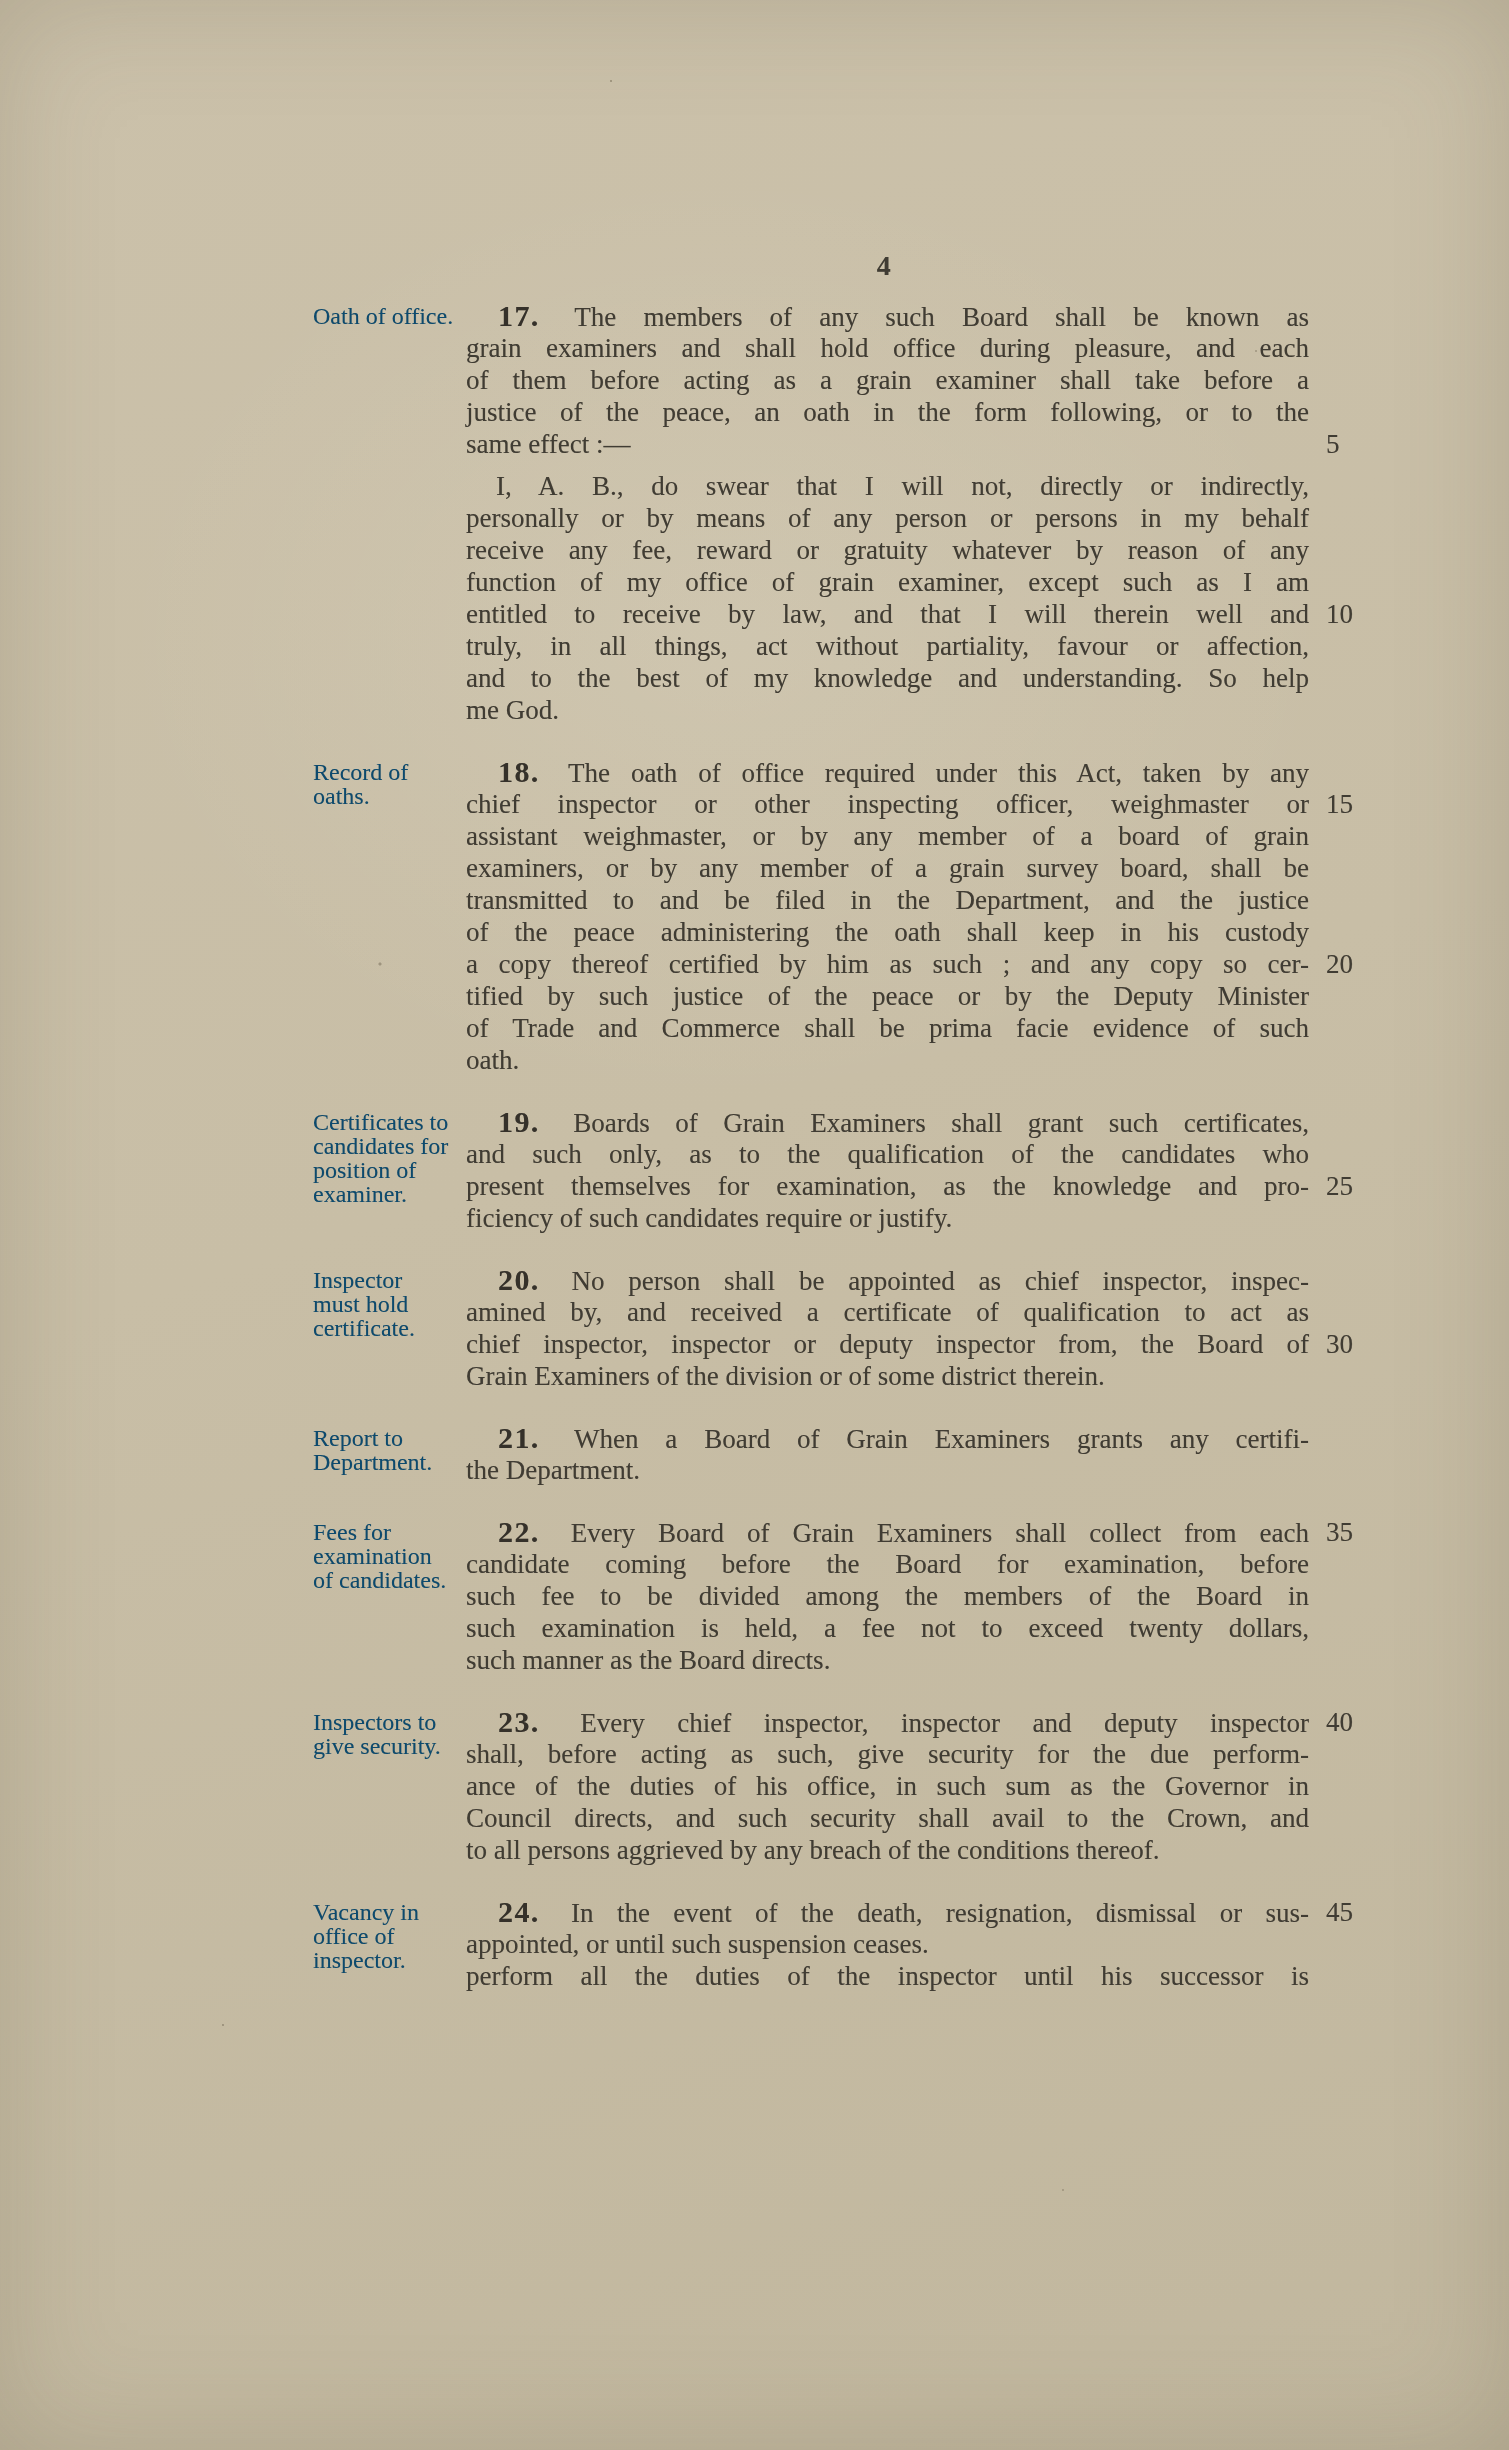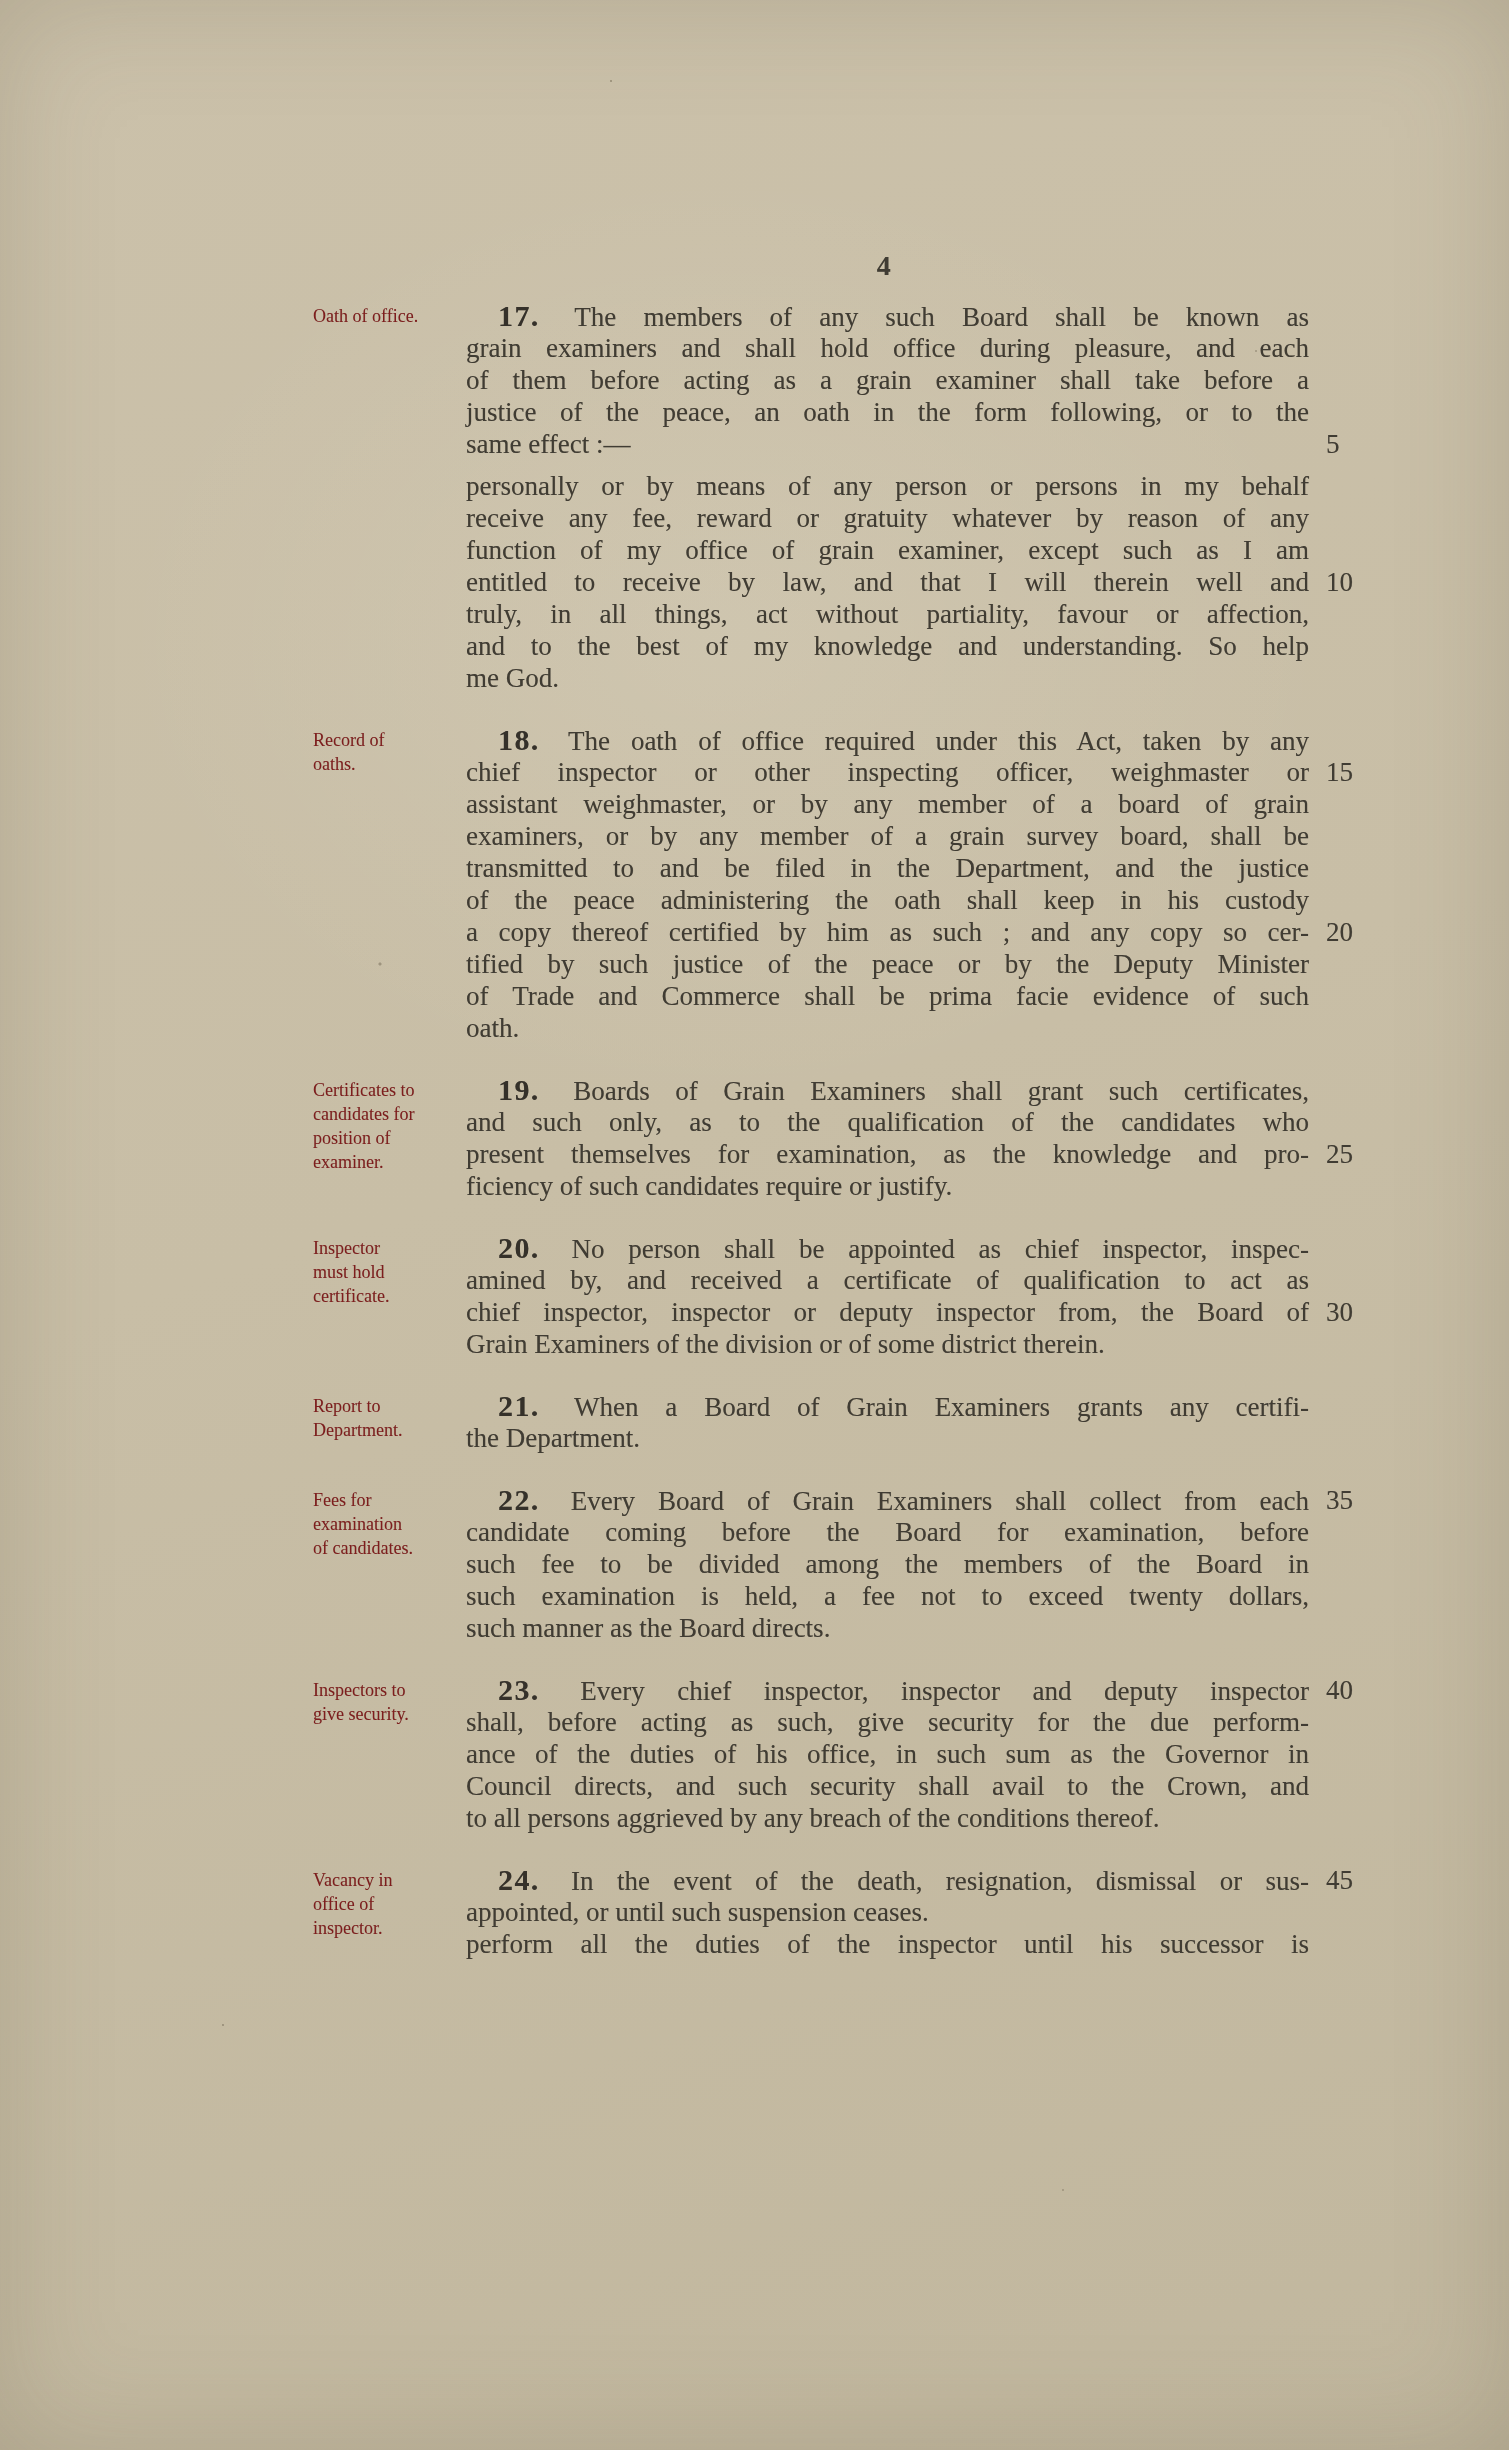--- a/index.html
+++ b/index.html
@@ -31,21 +31,21 @@
     position: relative;
     padding-left: 153px;
     margin-top: 30px;
     font-size: 27px; line-height: 32px;
     text-shadow: 0.2px 0.3px 0.4px rgba(64,60,51,.32);
   }
   .para:first-child { margin-top: 0; }
   .para.continuation { margin-top: 9.5px; }
   .margin-note {
     position: absolute; left: 0; top: 4px; width: 141px;
-    font-size: 18px; line-height: 24px; color: #7f1d1d;
+    font-size: 24px; line-height: 24px; color: #0c4a6e;
     white-space: pre-line;
     text-shadow: 0.2px 0.2px 0.3px rgba(74,69,57,.3);
   }
   .pbody { width: 843px; }
   .line {
     position: relative;
     text-align: justify;
     text-align-last: justify;
     height: 32px; white-space: nowrap; 
     white-space: normal;
@@ -73,20 +73,21 @@
       <div class="pbody">
         <div class="line first"><b class="lead">17.</b> <span>The members of any such Board shall be known as</span></div>
         <div class="line"><span>grain examiners and shall hold office during pleasure, and each</span></div>
         <div class="line"><span>of them before acting as a grain examiner shall take before a</span></div>
         <div class="line"><span>justice of the peace, an oath in the form following, or to the</span></div>
         <div class="line last"><span>same effect :—</span><span class="lineno">5</span></div>
       </div>
     </section>
     <section class="para continuation">
       <div class="pbody">
+        <div class="line first"><span>I, A. B., do swear that I will not, directly or indirectly,</span></div>
         <div class="line"><span>personally or by means of any person or persons in my behalf</span></div>
         <div class="line"><span>receive any fee, reward or gratuity whatever by reason of any</span></div>
         <div class="line"><span>function of my office of grain examiner, except such as I am</span></div>
         <div class="line"><span>entitled to receive by law, and that I will therein well and</span><span class="lineno">10</span></div>
         <div class="line"><span>truly, in all things, act without partiality, favour or affection,</span></div>
         <div class="line"><span>and to the best of my knowledge and understanding.  So help</span></div>
         <div class="line last"><span>me God.</span></div>
       </div>
     </section>
     <section class="para">

